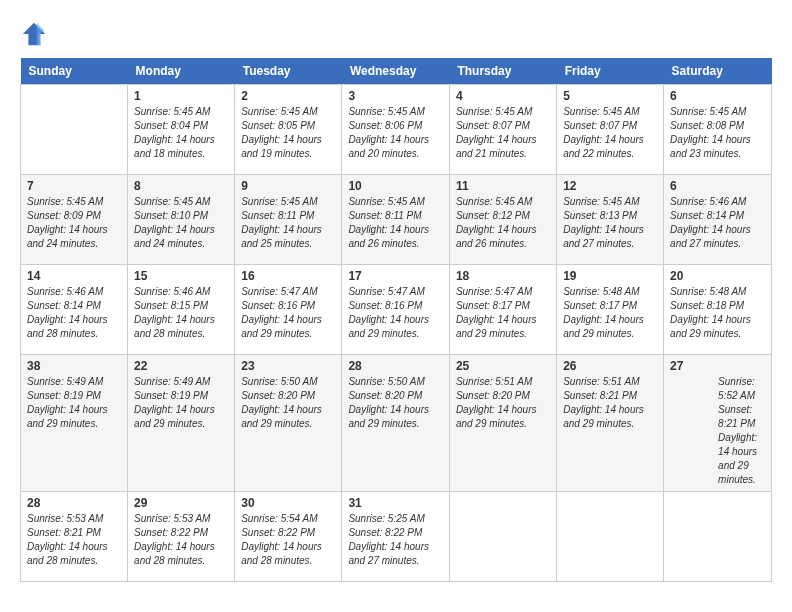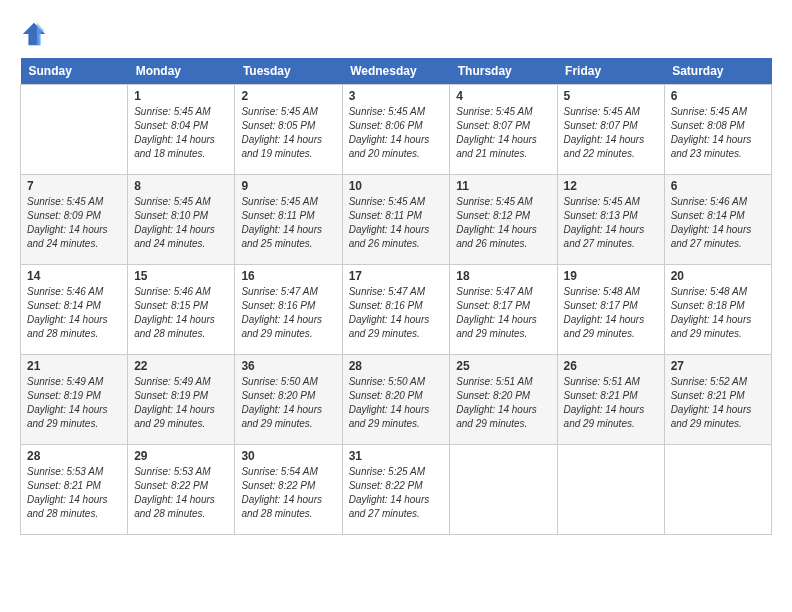--- a/index.html
+++ b/index.html
@@ -265,35 +265,35 @@
         <td>
           <span class="day-number">20</span>
           <div class="day-info" style="white-space: pre-line;">Sunrise: 5:48 AM
 Sunset: 8:18 PM
 Daylight: 14 hours
 and 29 minutes.</div>
         </td>
       </tr>
       <tr>
         <td>
-          <span class="day-number">21</span>
+          <span class="day-number">38</span>
           <div class="day-info" style="white-space: pre-line;">Sunrise: 5:49 AM
 Sunset: 8:19 PM
 Daylight: 14 hours
 and 29 minutes.</div>
         </td>
         <td>
           <span class="day-number">22</span>
           <div class="day-info" style="white-space: pre-line;">Sunrise: 5:49 AM
 Sunset: 8:19 PM
 Daylight: 14 hours
 and 29 minutes.</div>
         </td>
         <td>
-          <span class="day-number">36</span>
+          <span class="day-number">23</span>
           <div class="day-info" style="white-space: pre-line;">Sunrise: 5:50 AM
 Sunset: 8:20 PM
 Daylight: 14 hours
 and 29 minutes.</div>
         </td>
         <td>
           <span class="day-number">28</span>
           <div class="day-info" style="white-space: pre-line;">Sunrise: 5:50 AM
 Sunset: 8:20 PM
 Daylight: 14 hours
@@ -308,21 +308,21 @@
         </td>
         <td>
           <span class="day-number">26</span>
           <div class="day-info" style="white-space: pre-line;">Sunrise: 5:51 AM
 Sunset: 8:21 PM
 Daylight: 14 hours
 and 29 minutes.</div>
         </td>
         <td>
           <span class="day-number">27</span>
-          <div class="day-info" style="white-space: pre-line;">Sunrise: 5:52 AM
+          <div class="day-info" style="white-space: pre-line; margin-left: 48px;">Sunrise: 5:52 AM
 Sunset: 8:21 PM
 Daylight: 14 hours
 and 29 minutes.</div>
         </td>
       </tr>
       <tr>
         <td>
           <span class="day-number">28</span>
           <div class="day-info" style="white-space: pre-line;">Sunrise: 5:53 AM
 Sunset: 8:21 PM

